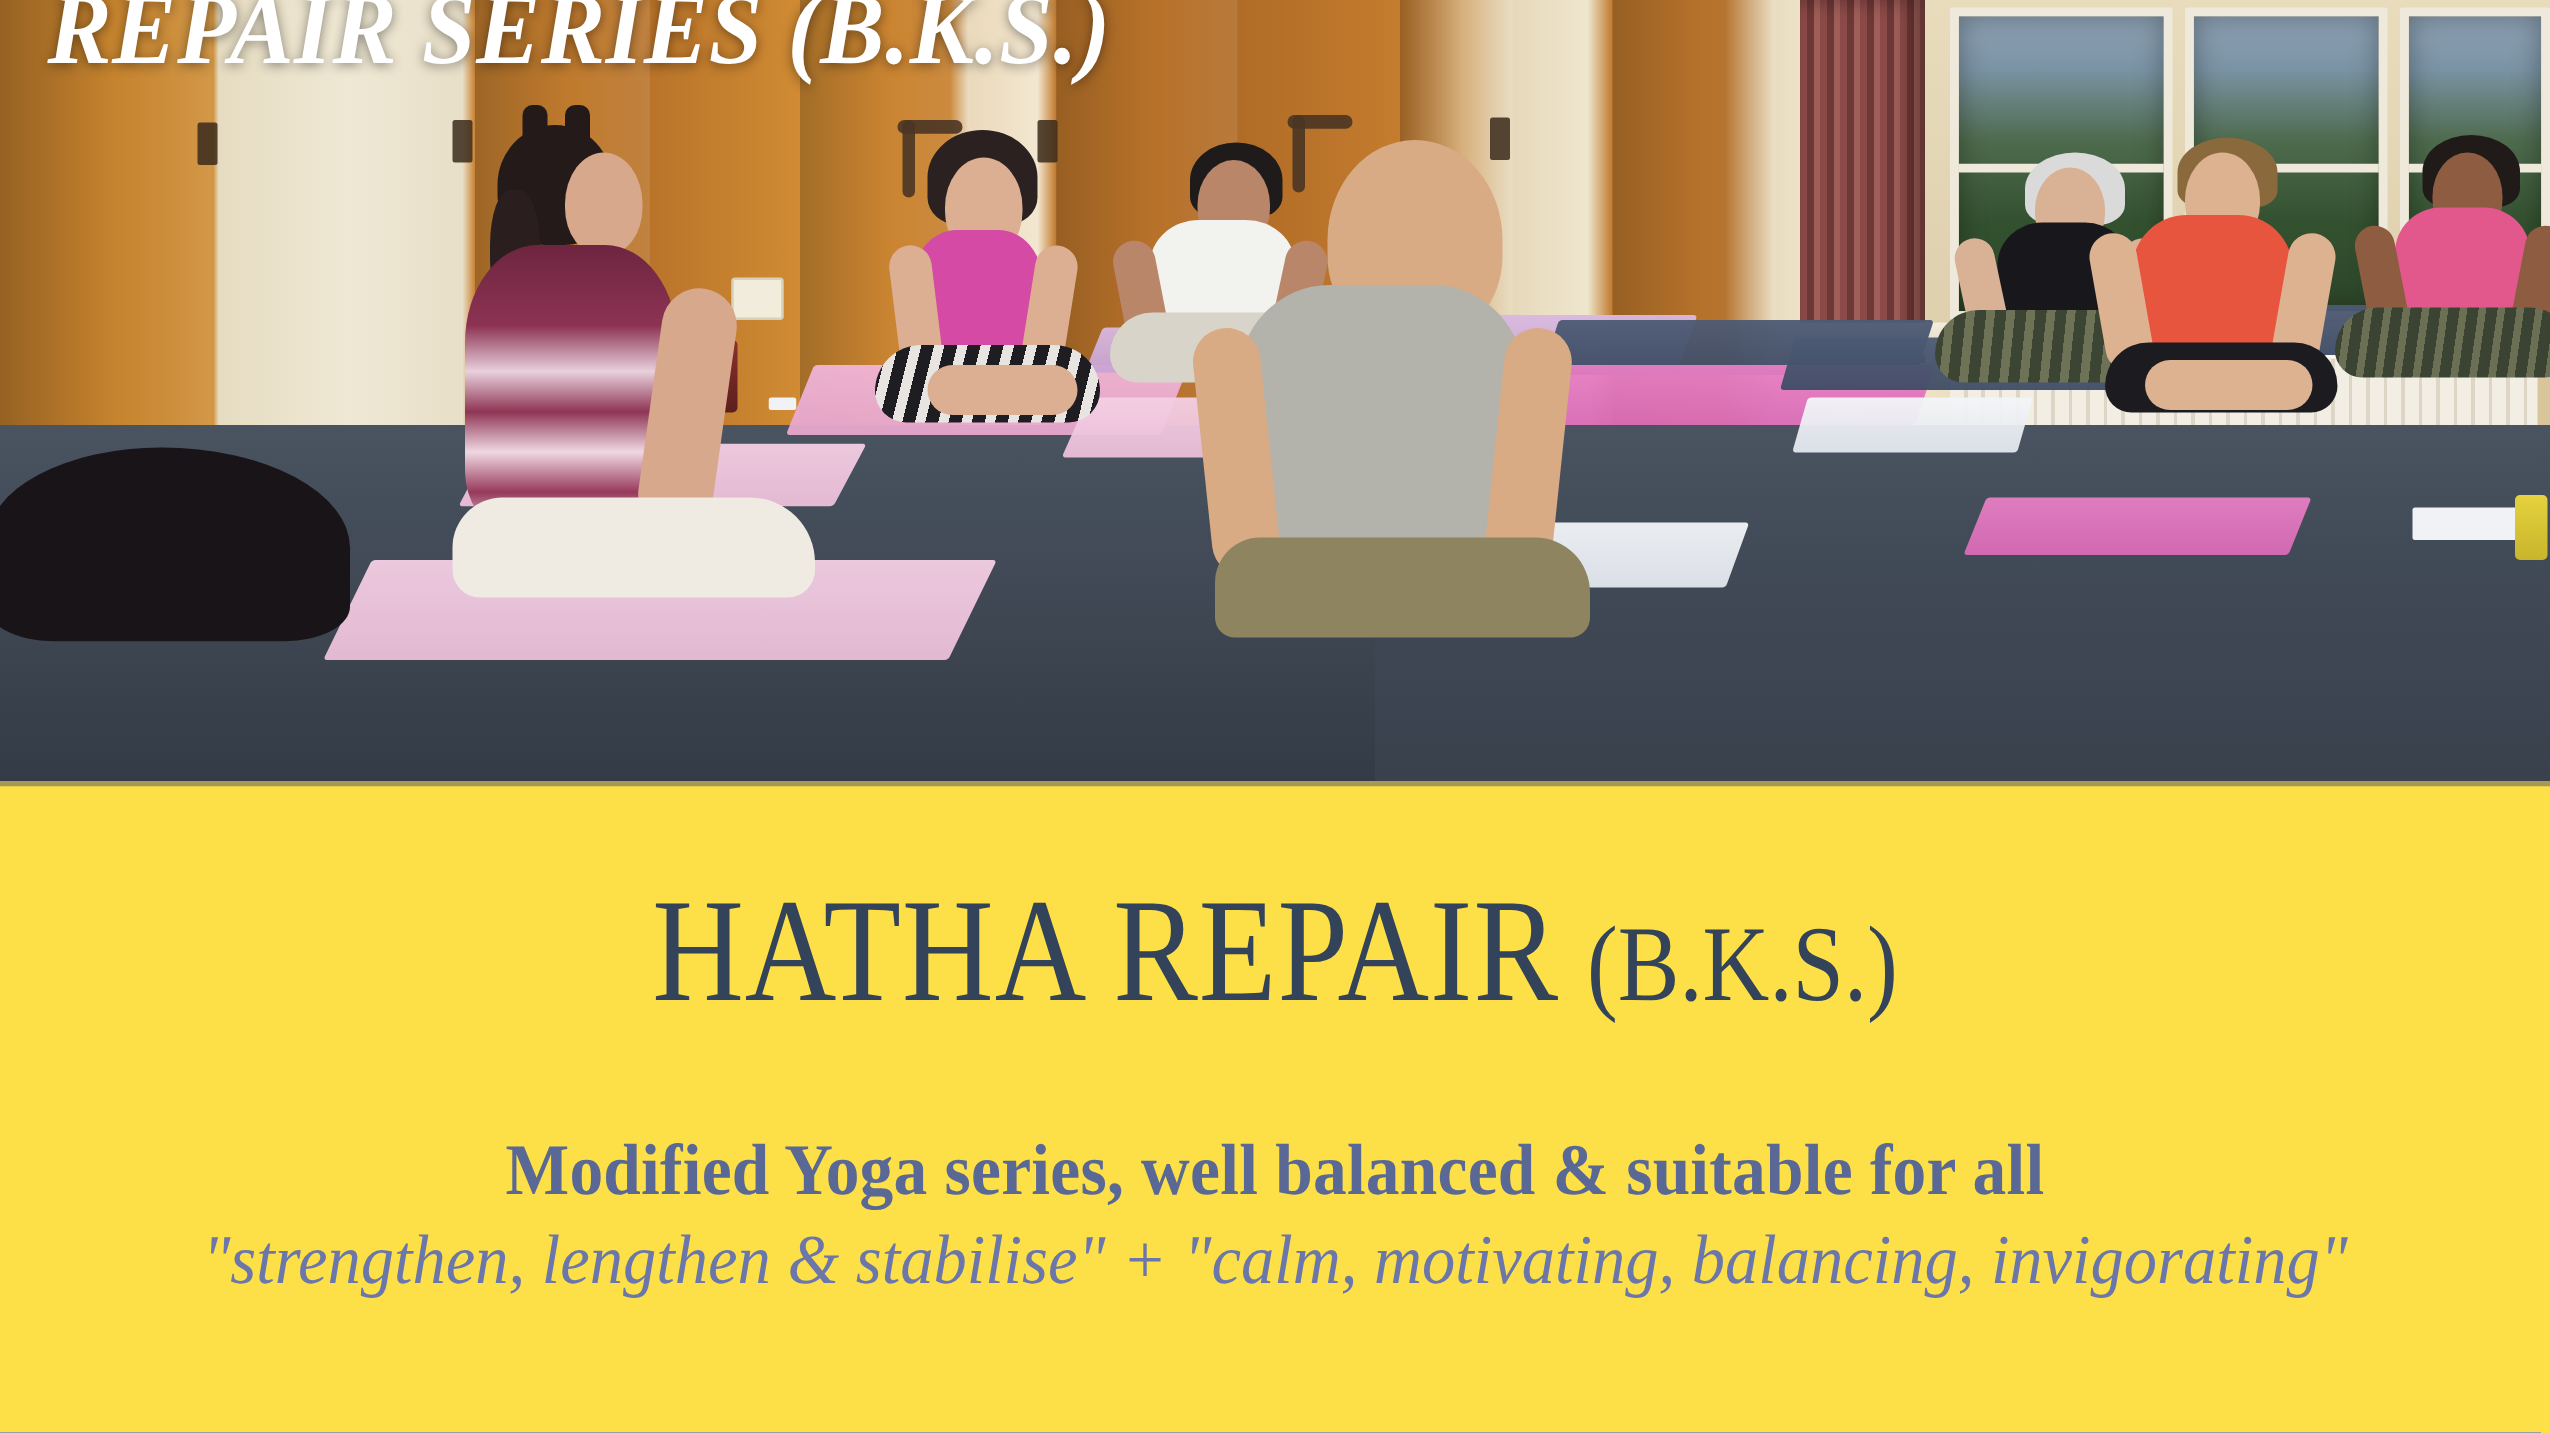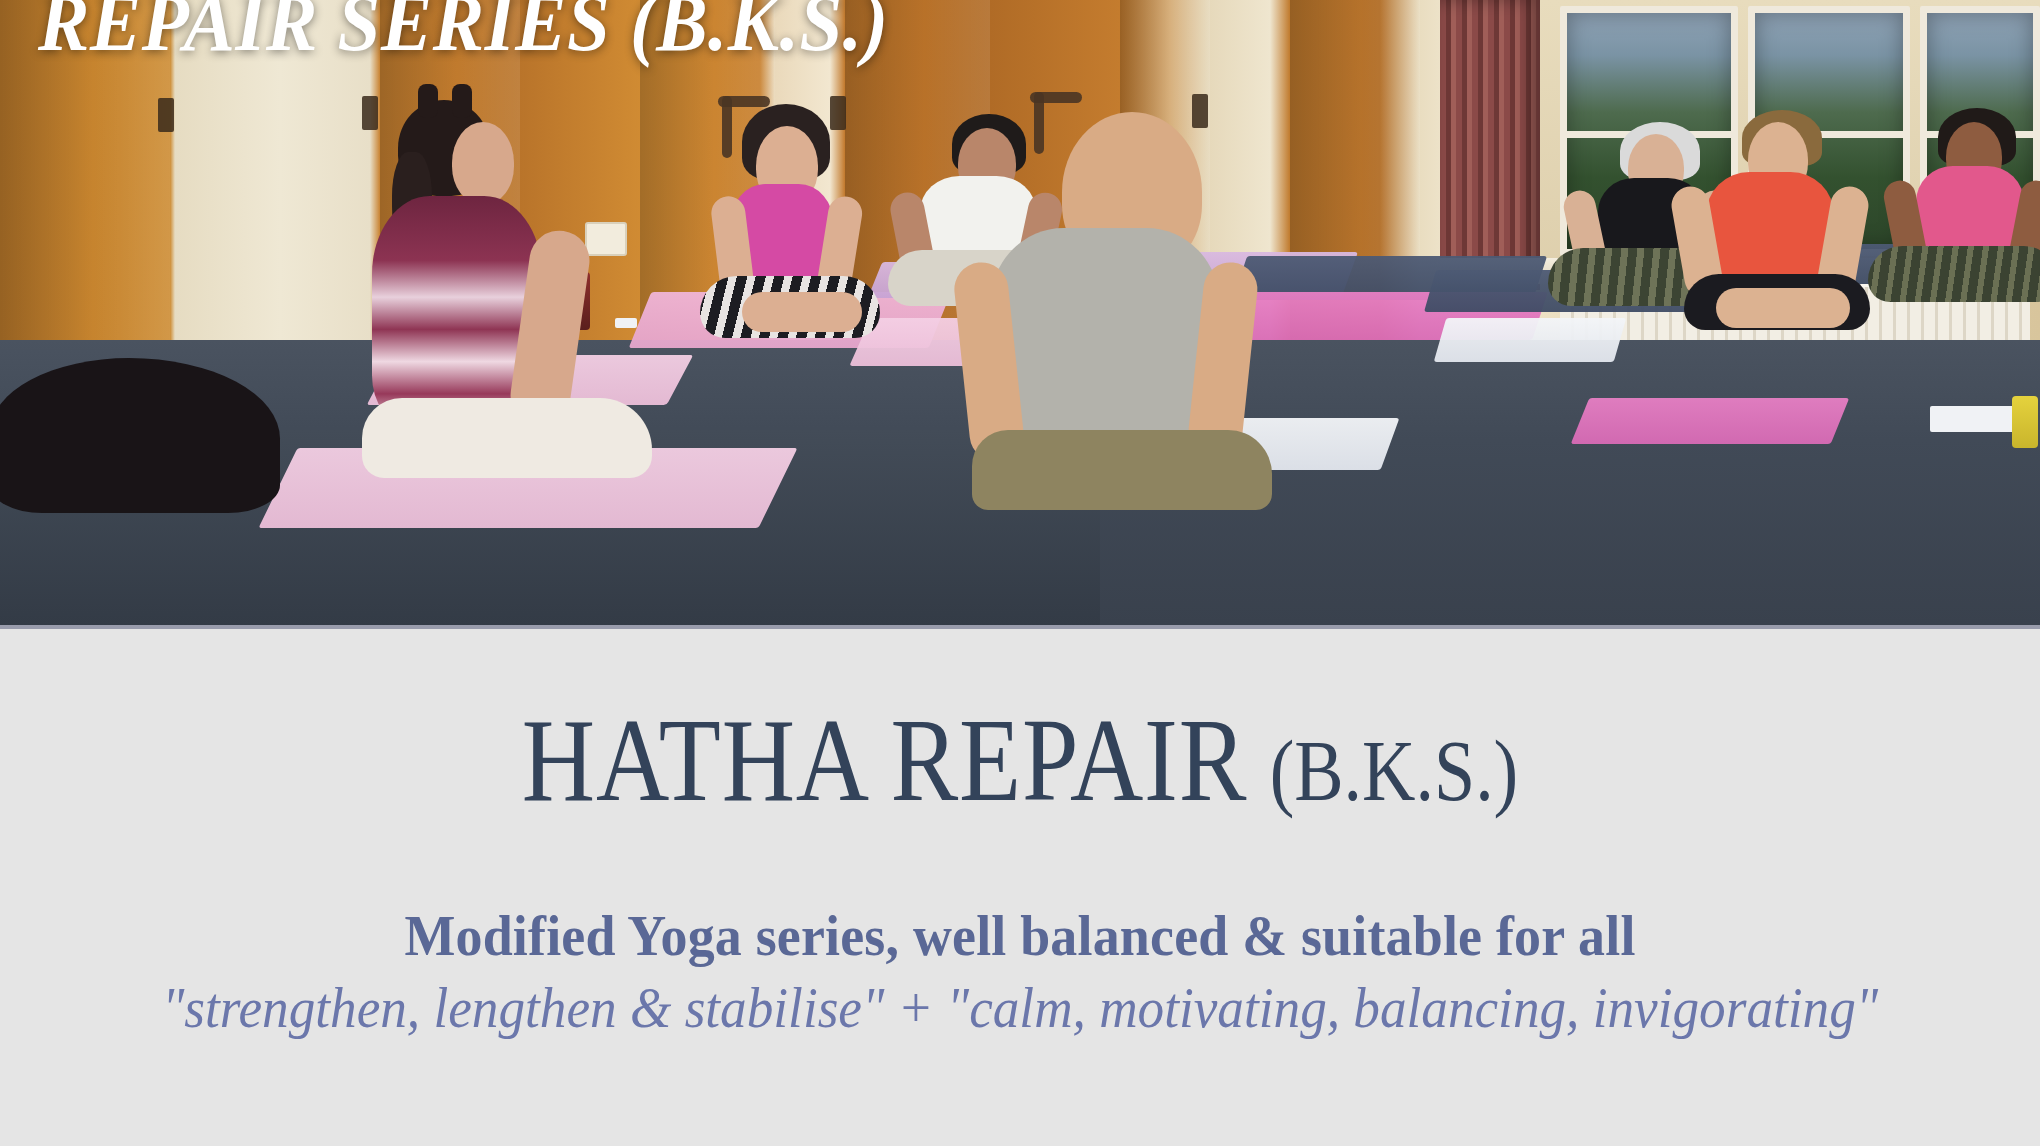--- a/index.html
+++ b/index.html
@@ -143,21 +143,21 @@
     text-shadow:0 2px 10px rgba(0,0,0,.45);
     transform:scaleX(.94);
     transform-origin:left top;
     z-index:40;
   }
 
   
   .panel {
     position:absolute; left:0; top:625px;
     width:2040px; height:521px;
-    background:#e5e5e5;
+    background:#fde047;
     text-align:center;
   }
   .panel-divider {
     position:absolute; left:0; top:0; width:2040px; height:4px;
     background:rgba(60,66,102,.45);
   }
 
   .headline {
     position:absolute; left:0; right:0; top:77px;
     font-family:"Liberation Serif", serif;

